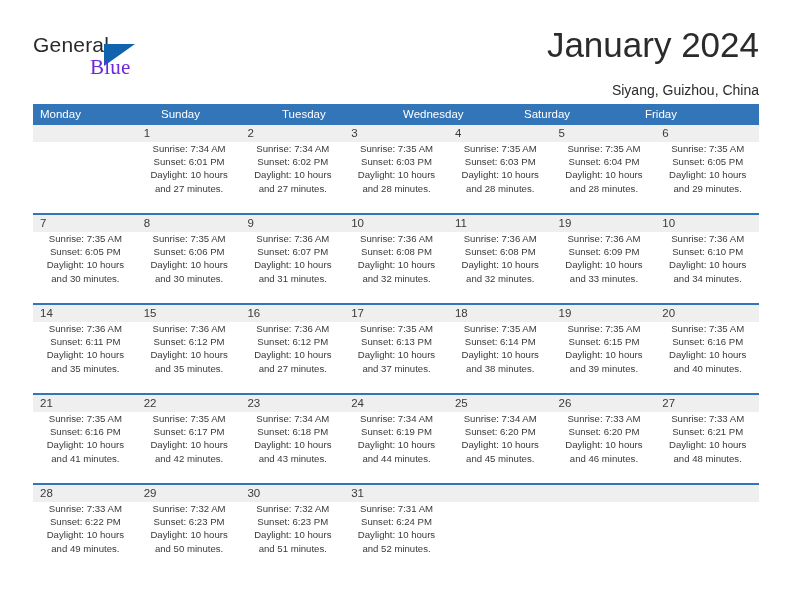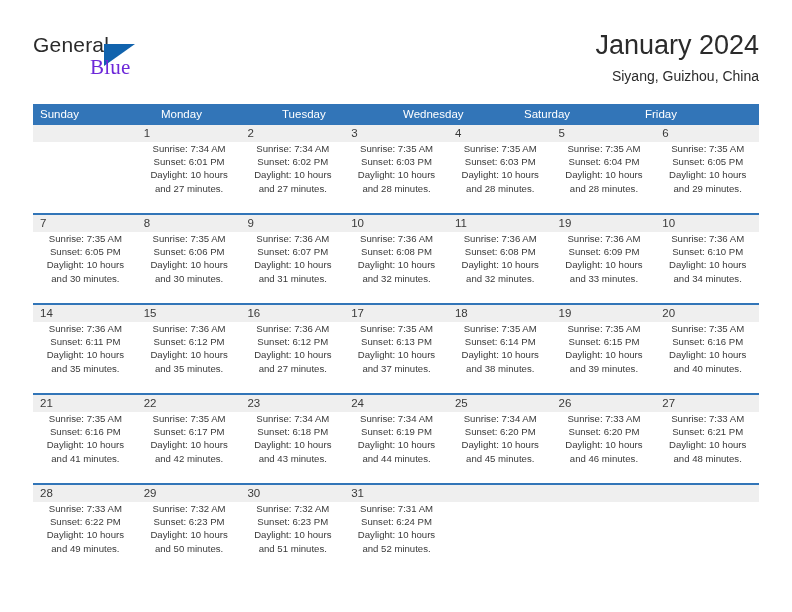--- a/index.html
+++ b/index.html
@@ -65,30 +65,30 @@
     border-bottom: 22px solid transparent;
   }
 
   .title-block {
     position: absolute;
     right: 33px;
     top: 28px;
     text-align: right;
   }
   .cal-title {
-    font-size: 27px;
+    font-size: 35px;
     color: #2b2b2b;
     line-height: 34px;
     white-space: nowrap;
   }
   .cal-subtitle {
     font-size: 14px;
     color: #2b2b2b;
     line-height: 20px;
-    margin-top: 4px;
+    margin-top: 18px;
     white-space: nowrap;
   }
 
   
   .calendar {
     position: absolute;
     left: 33px;
     top: 104px;
     width: 726px;
   }
@@ -166,22 +166,22 @@
 
     <div class="title-block">
       <div class="cal-title">January 2024</div>
       <div class="cal-subtitle">Siyang, Guizhou, China</div>
     </div>
 
   </div>
 
   <div class="calendar">
     <div class="dow-row">
+        <div class="dow-cell">Monday</div>
         <div class="dow-cell">Sunday</div>
-        <div class="dow-cell">Monday</div>
         <div class="dow-cell">Tuesday</div>
         <div class="dow-cell">Wednesday</div>
         <div class="dow-cell">Saturday</div>
         <div class="dow-cell">Friday</div>
       </div>
     <div class="weeks-container">
         <div class="week">
           <div class="week-row">
             <div class="day-cell empty">
               <div class="day-number-band">

